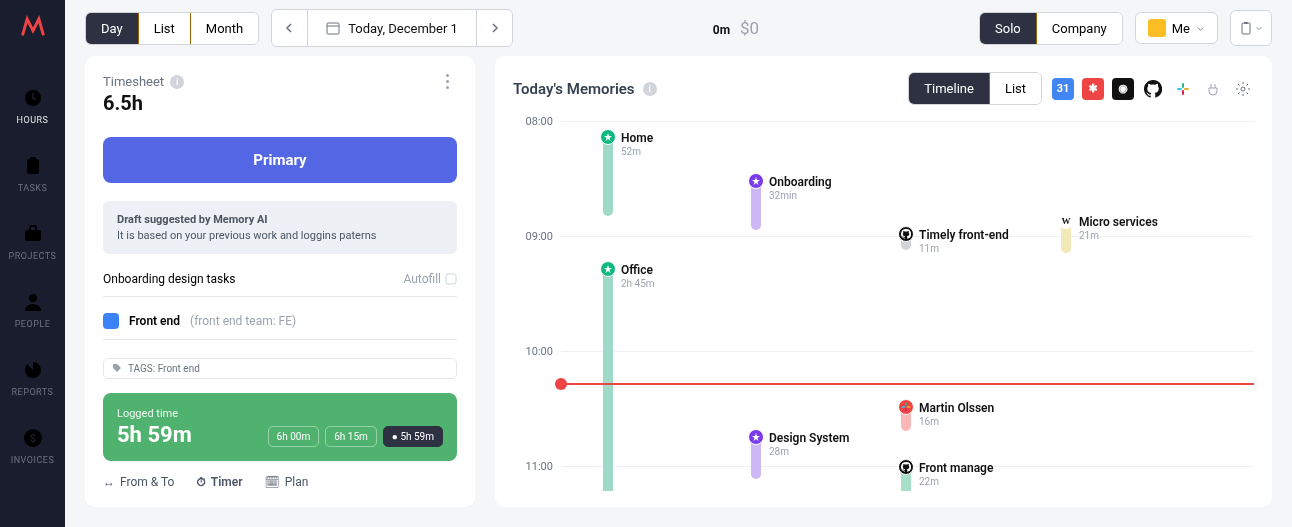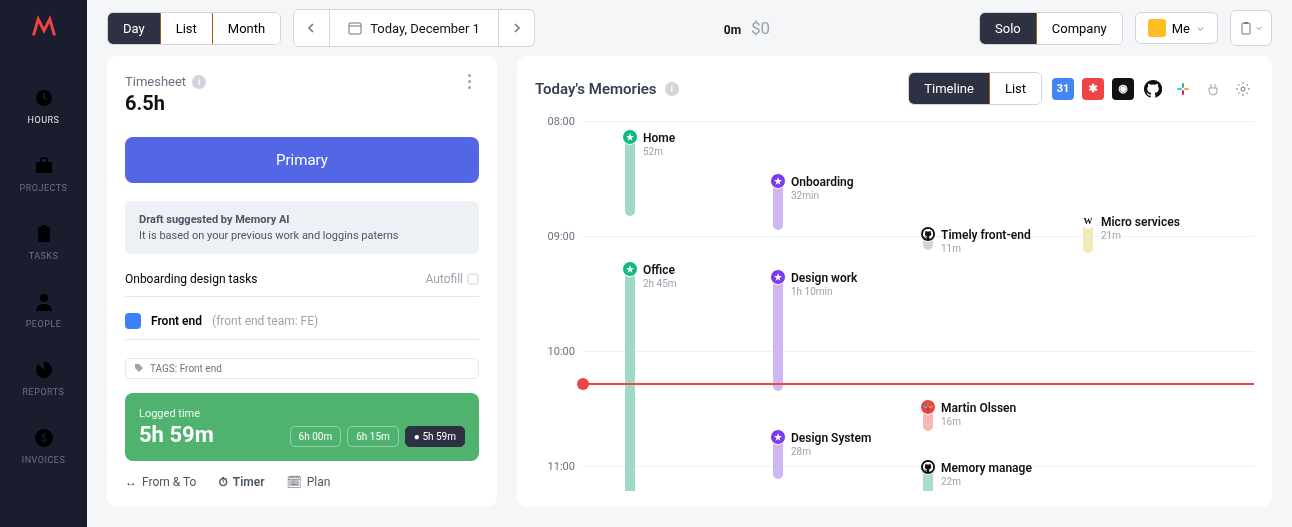--- a/index.html
+++ b/index.html
@@ -1,17 +1,17 @@
 <!DOCTYPE html>
 <html><head>
 <meta charset="utf-8">
 <style>
 *{box-sizing:border-box;margin:0;padding:0;font-family:-apple-system,BlinkMacSystemFont,"Segoe UI",Roboto,sans-serif}
 body{background:#f5f6f8;width:1292px;height:527px;overflow:hidden;display:flex}
-.sidebar{width:87px;background:#1a1d2e;display:flex;flex-direction:column;align-items:center;padding-top:10px;flex-shrink:0}
+.sidebar{width:65px;background:#1a1d2e;display:flex;flex-direction:column;align-items:center;padding-top:10px;flex-shrink:0}
 .logo{width:32px;height:32px;margin-bottom:30px;display:flex;align-items:center;justify-content:center}
 .logo svg{width:28px;height:28px}
 .nav-item{width:100%;display:flex;flex-direction:column;align-items:center;padding:15px 0;cursor:pointer}
 .nav-icon{width:22px;height:22px;display:flex;align-items:center;justify-content:center;margin-bottom:6px}
 .nav-icon svg{fill:#6b7280;width:20px;height:20px}
 .nav-item.active .nav-icon svg{fill:#e5e7eb}
 .nav-label{font-size:9px;color:#6b7280;letter-spacing:0.5px}
 .nav-item.active .nav-label{color:#e5e7eb}
 .main{flex:1;display:flex;flex-direction:column}
 .topbar{height:56px;padding:10px 20px;display:flex;align-items:center;gap:12px;background:#f5f6f8}
@@ -30,21 +30,21 @@
 .me-btn{border:1px solid #d1d5db;border-radius:6px;background:#fff;padding:6px 12px;display:flex;align-items:center;gap:6px;font-size:13px;cursor:pointer}
 .avatar{width:18px;height:18px;border-radius:3px;background:#fbbf24;display:inline-block}
 .clip-btn{border:1px solid #d1d5db;border-radius:6px;background:#fff;width:42px;height:36px;display:flex;align-items:center;justify-content:center;cursor:pointer}
 .content{flex:1;display:flex;gap:20px;padding:0 20px 20px 20px;overflow:hidden}
 .left-panel{width:390px;background:#fff;border-radius:10px;padding:18px 18px;display:flex;flex-direction:column;flex-shrink:0}
 .ts-head{display:flex;align-items:flex-start;justify-content:space-between}
 .ts-title{font-size:13px;color:#6b7280;display:flex;align-items:center;gap:6px}
 .ts-hours{font-size:20px;font-weight:700;color:#111;margin-top:2px}
 .kebab{width:20px;display:flex;flex-direction:column;gap:3px;align-items:center;cursor:pointer}
 .kebab span{width:3px;height:3px;background:#9ca3af;border-radius:50%}
-.primary-btn{margin-top:22px;background:#5366e3;color:#fff;border:none;border-radius:8px;height:48px;font-size:15px;font-weight:400;cursor:pointer}
+.primary-btn{margin-top:22px;background:#5366e3;color:#fff;border:none;border-radius:8px;height:48px;font-size:15px;font-weight:700;cursor:pointer}
 .draft-box{margin-top:18px;background:#edf0f5;border-radius:6px;padding:12px 14px;font-size:11px;color:#4b5563}
 .draft-box .d1{font-weight:700;margin-bottom:3px}
 .task-row{margin-top:18px;display:flex;justify-content:space-between;align-items:center;font-size:12px}
 .autofill{color:#9ca3af;display:flex;align-items:center;gap:4px}
 .divider{height:1px;background:#e5e7eb;margin-top:10px}
 .proj-row{margin-top:16px;display:flex;align-items:center;gap:10px;font-size:12px}
 .proj-sq{width:16px;height:16px;border-radius:4px;background:#3b82f6}
 .proj-hint{color:#9ca3af}
 .tag-chip{margin-top:18px;display:inline-flex;align-items:center;gap:6px;border:1px solid #e5e7eb;border-radius:5px;padding:4px 8px;font-size:10px;color:#6b7280}
 .logged-card{margin-top:14px;background:#4fb36f;border-radius:8px;padding:14px;color:#fff}
@@ -93,34 +93,34 @@
           <svg viewBox="0 0 20 20">
             <circle cx="10" cy="10" r="8" fill="currentColor"></circle>
             <path d="M10 5v5l3 2" stroke="#1a1d2e" stroke-width="1.5" fill="none"></path>
           </svg>
         </div>
         <div class="nav-label">HOURS</div>
       </div>
       <div class="nav-item">
         <div class="nav-icon">
           <svg viewBox="0 0 20 20">
+            <rect x="4" y="3" width="12" height="15" rx="2" fill="currentColor"></rect>
+            <rect x="7" y="1" width="6" height="3" rx="1" fill="currentColor"></rect>
+          </svg>
+        </div>
+        <div class="nav-label">TASKS</div>
+      </div>
+      <div class="nav-item">
+        <div class="nav-icon">
+          <svg viewBox="0 0 20 20">
             <rect x="2" y="6" width="16" height="11" rx="2" fill="currentColor"></rect>
             <path d="M7 6V4a2 2 0 0 1 2-2h2a2 2 0 0 1 2 2v2" stroke="currentColor" fill="none" stroke-width="2"></path>
           </svg>
         </div>
         <div class="nav-label">PROJECTS</div>
-      </div>
-      <div class="nav-item">
-        <div class="nav-icon">
-          <svg viewBox="0 0 20 20">
-            <rect x="4" y="3" width="12" height="15" rx="2" fill="currentColor"></rect>
-            <rect x="7" y="1" width="6" height="3" rx="1" fill="currentColor"></rect>
-          </svg>
-        </div>
-        <div class="nav-label">TASKS</div>
       </div>
       <div class="nav-item">
         <div class="nav-icon">
           <svg viewBox="0 0 20 20">
             <circle cx="10" cy="6" r="4" fill="currentColor"></circle>
             <path d="M2 19c0-4 3-7 8-7s8 3 8 7" fill="currentColor"></path>
           </svg>
         </div>
         <div class="nav-label">PEOPLE</div>
       </div>
@@ -351,33 +351,20 @@
                   <svg width="8" height="8" viewBox="0 0 8 8">
                     <path d="M4 0l1 3h3l-2.5 2 1 3L4 6 1.5 8l1-3L0 3h3z" fill="#fff"></path>
                   </svg>
                 </div>
               </div>
               <div class="ev-txt">
                 <div class="ev-name">Onboarding</div>
                 <div class="ev-dur">32min</div>
               </div>
             </div>
-            <div class="ev" style="left: 190px; top: 158px;">
-              <div class="ev-bar" style="height:120px;background:#cdb7f5">
-                <div class="ev-ic" style="background:#7c3aed;border:1px solid #fff">
-                  <svg width="8" height="8" viewBox="0 0 8 8">
-                    <path d="M4 0l1 3h3l-2.5 2 1 3L4 6 1.5 8l1-3L0 3h3z" fill="#fff"></path>
-                  </svg>
-                </div>
-              </div>
-              <div class="ev-txt">
-                <div class="ev-name">Design work</div>
-                <div class="ev-dur">1h 10min</div>
-              </div>
-            </div>
             <div class="ev" style="left: 190px; top: 318px;">
               <div class="ev-bar" style="height:48px;background:#cdb7f5">
                 <div class="ev-ic" style="background:#7c3aed;border:1px solid #fff">
                   <svg width="8" height="8" viewBox="0 0 8 8">
                     <path d="M4 0l1 3h3l-2.5 2 1 3L4 6 1.5 8l1-3L0 3h3z" fill="#fff"></path>
                   </svg>
                 </div>
               </div>
               <div class="ev-txt">
                 <div class="ev-name">Design System</div>
@@ -415,21 +402,21 @@
             </div>
             <div class="ev" style="left: 340px; top: 348px;">
               <div class="ev-bar" style="height:40px;background:#a7dfc9">
                 <div class="ev-ic" style="background:#111;border:1px solid #fff">
                   <svg width="10" height="10" viewBox="0 0 16 16">
                     <path fill="#fff" d="M8 0a8 8 0 0 0-2.53 15.59c.4.07.55-.17.55-.38v-1.33c-2.23.48-2.7-1.07-2.7-1.07-.36-.92-.89-1.17-.89-1.17-.73-.5.06-.49.06-.49.8.06 1.23.83 1.23.83.72 1.23 1.88.87 2.34.67.07-.52.28-.87.51-1.07-1.78-.2-3.64-.89-3.64-3.95 0-.87.31-1.59.82-2.15-.08-.2-.36-1.02.08-2.12 0 0 .67-.21 2.2.82a7.6 7.6 0 0 1 4 0c1.53-1.04 2.2-.82 2.2-.82.44 1.1.16 1.92.08 2.12.51.56.82 1.27.82 2.15 0 3.07-1.87 3.75-3.65 3.95.29.25.54.73.54 1.48v2.2c0 .21.15.46.55.38A8 8 0 0 0 8 0z"></path>
                   </svg>
                 </div>
               </div>
               <div class="ev-txt">
-                <div class="ev-name">Memory manage</div>
+                <div class="ev-name">Front manage</div>
                 <div class="ev-dur">22m</div>
               </div>
             </div>
             <div class="ev" style="left: 500px; top: 102px;">
               <div class="ev-bar" style="height:38px;background:#f2e8b8">
                 <div class="ev-ic" style="background:#fff;border:1px solid #fff">
                   <span style="color:#111;font-family:serif;font-weight:700">W</span>
                 </div>
               </div>
               <div class="ev-txt">

